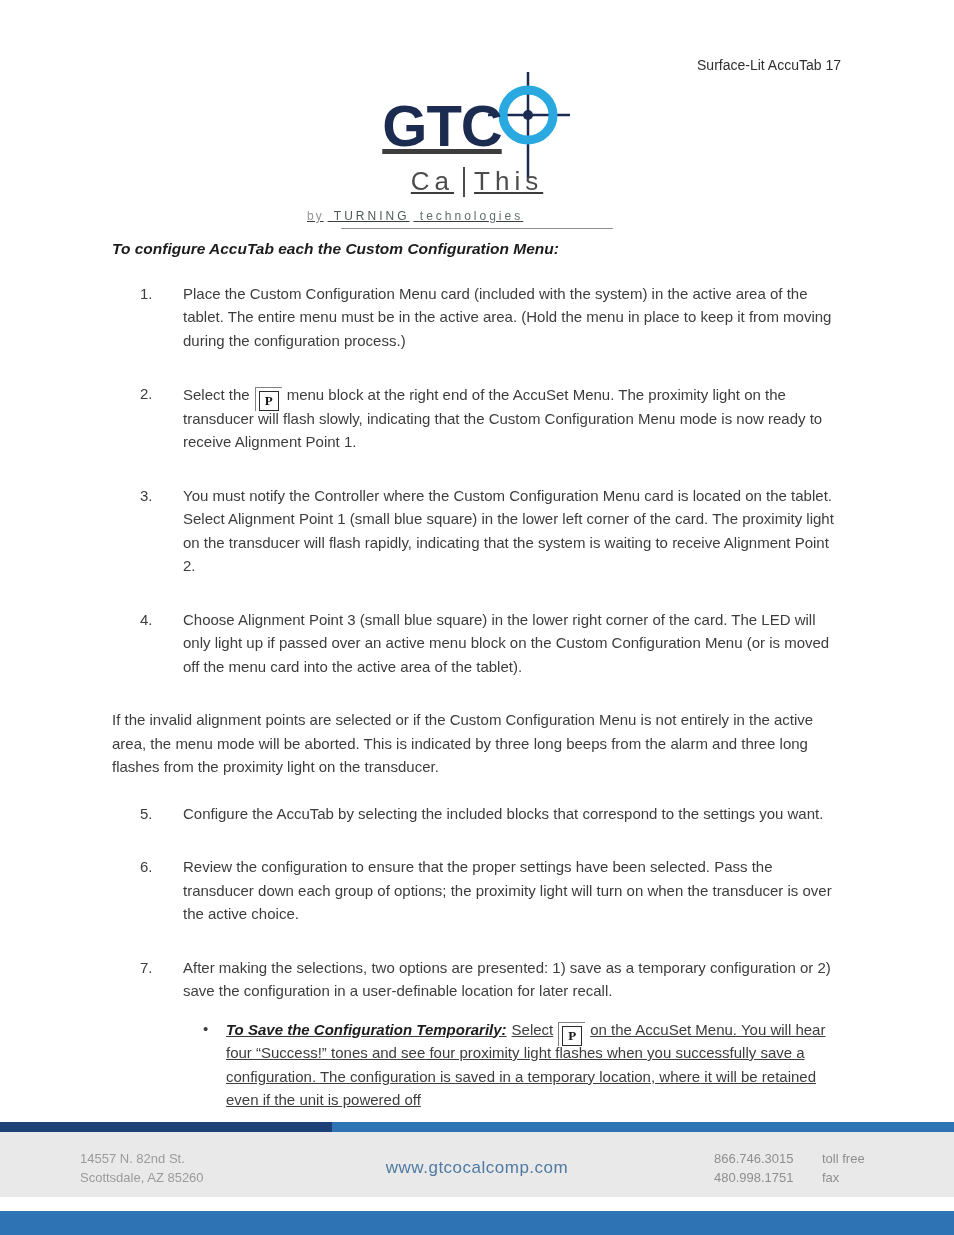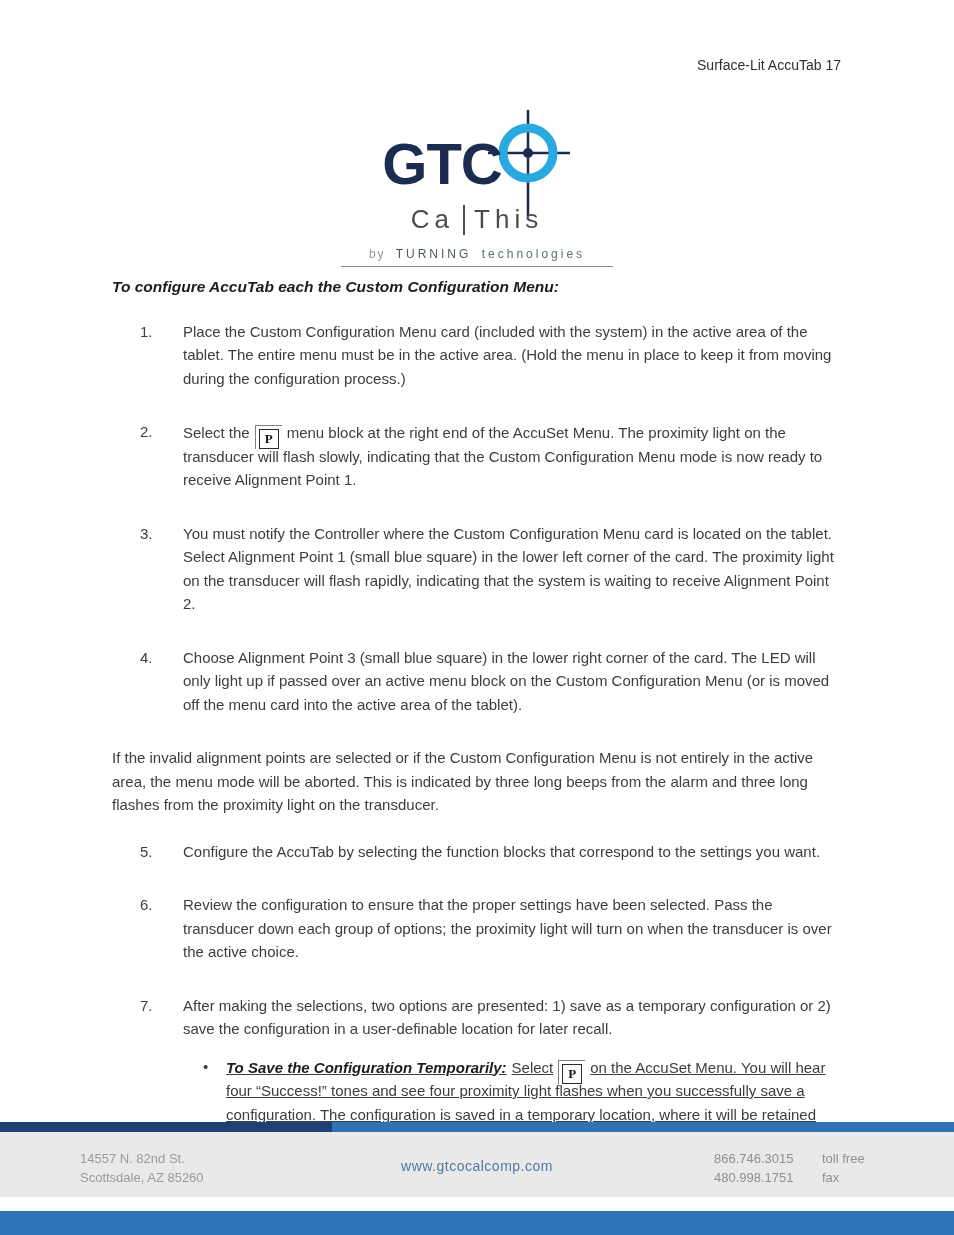--- a/index.html
+++ b/index.html
@@ -18,34 +18,34 @@
   
   .header-label {
     position: absolute;
     top: 57px;
     right: 113px;
     font-size: 14px;
     color: #2f2f2f;
   }
 
   
-  .logo { padding-top: 104px; width: 340px; margin: 6px auto; }
+  .logo { padding-top: 72px; width: 340px; margin: 0 auto; text-decoration: underline; }
   .logo-row1 { display: flex; justify-content: center; align-items: center; height: 106px; }
   .gtc {
     font-size: 58px; font-weight: 700; color: #1c2b50;
     letter-spacing: -1px; position: relative; z-index: 1; margin-right: -16px;
   }
   .crosshair { display: block; }
   .logo-row2 {
     display: flex; justify-content: center; align-items: center; gap: 9px;
     margin-top: -12px; font-size: 26px; letter-spacing: 5px; color: #4c4c4c;
   }
   .logo-divider { width: 2px; height: 30px; background: #4c4c4c; }
   .logo-tagline {
-    margin-top: 12px; text-align: center; font-size: 12px;
+    margin-top: 12px; text-align: left; font-size: 12px;
     letter-spacing: 3px; color: #5f6d6d;
   }
   .logo-tagline .by { color: #979797; margin-right: 4px; letter-spacing: 2px; }
   .logo-tagline .brand { color: #4e5a5a; margin-right: 4px; }
   .logo-rule { width: 272px; height: 1px; background: #8f8f8f; margin: 5px auto 0; }
 
   
   .content { margin: 8px 109px 0 112px; font-size: 15px; line-height: 23.5px; }
   .heading {
     font-weight: 700; font-style: italic; color: #1c1c1c;
@@ -76,21 +76,21 @@
   
   .footer-bar { position: absolute; left: 0; top: 1122px; width: 954px; height: 10px; background: #2e74b5; }
   .footer-bar-dark { width: 332px; height: 100%; background: #1e4076; }
   .footer-body { position: absolute; left: 0; top: 1132px; width: 954px; height: 65px; background: #e9e9e9; }
   .footer-address {
     position: absolute; left: 80px; top: 17px;
     font-size: 13px; line-height: 19px; color: #9b9b9b;
   }
   .footer-site {
     position: absolute; left: 50%; transform: translateX(-50%); top: 26px;
-    font-size: 14px; letter-spacing: 0.5px; color: #4f7aa3;
+    font-size: 17px; letter-spacing: 0.5px; color: #4f7aa3;
   }
   .footer-phones { position: absolute; right: 80px; top: 17px; font-size: 13px; line-height: 19px; color: #8f8f8f; }
   .phone-row { display: flex; }
   .phone-num { width: 90px; }
   .phone-label { margin-left: 18px; width: 52px; }
   .footer-strip { position: absolute; left: 0; top: 1211px; width: 954px; height: 24px; background: #2e74b5; }
 </style>
 </head>
 <body>
 
@@ -142,21 +142,21 @@
 
     <div class="step">
       <span class="step-num">4.</span>
       <span class="step-text">Choose Alignment Point 3 (small blue square) in the lower right corner of the card.  The LED will only light up if passed over an active menu block on the Custom Configuration Menu (or is moved off the menu card into the active area of the tablet).</span>
     </div>
 
     <p class="note">If the invalid alignment points are selected or if the Custom Configuration Menu is not entirely in the active area, the menu mode will be aborted.  This is indicated by three long beeps from the alarm and three long flashes from the proximity light on the transducer.</p>
 
     <div class="step">
       <span class="step-num">5.</span>
-      <span class="step-text">Configure the AccuTab by selecting the function blocks that correspond to the settings you want.</span>
+      <span class="step-text">Configure the AccuTab by selecting the included blocks that correspond to the settings you want.</span>
     </div>
 
     <div class="step">
       <span class="step-num">6.</span>
       <span class="step-text">Review the configuration to ensure that the proper settings have been selected.  Pass the transducer down each group of options; the proximity light will turn on when the transducer is over the active choice.</span>
     </div>
 
     <div class="step" style="margin-bottom:0;">
       <span class="step-num">7.</span>
       <span class="step-text">After making the selections, two options are presented: 1) save as a temporary configuration or 2) save the configuration in a user-definable location for later recall.</span>

